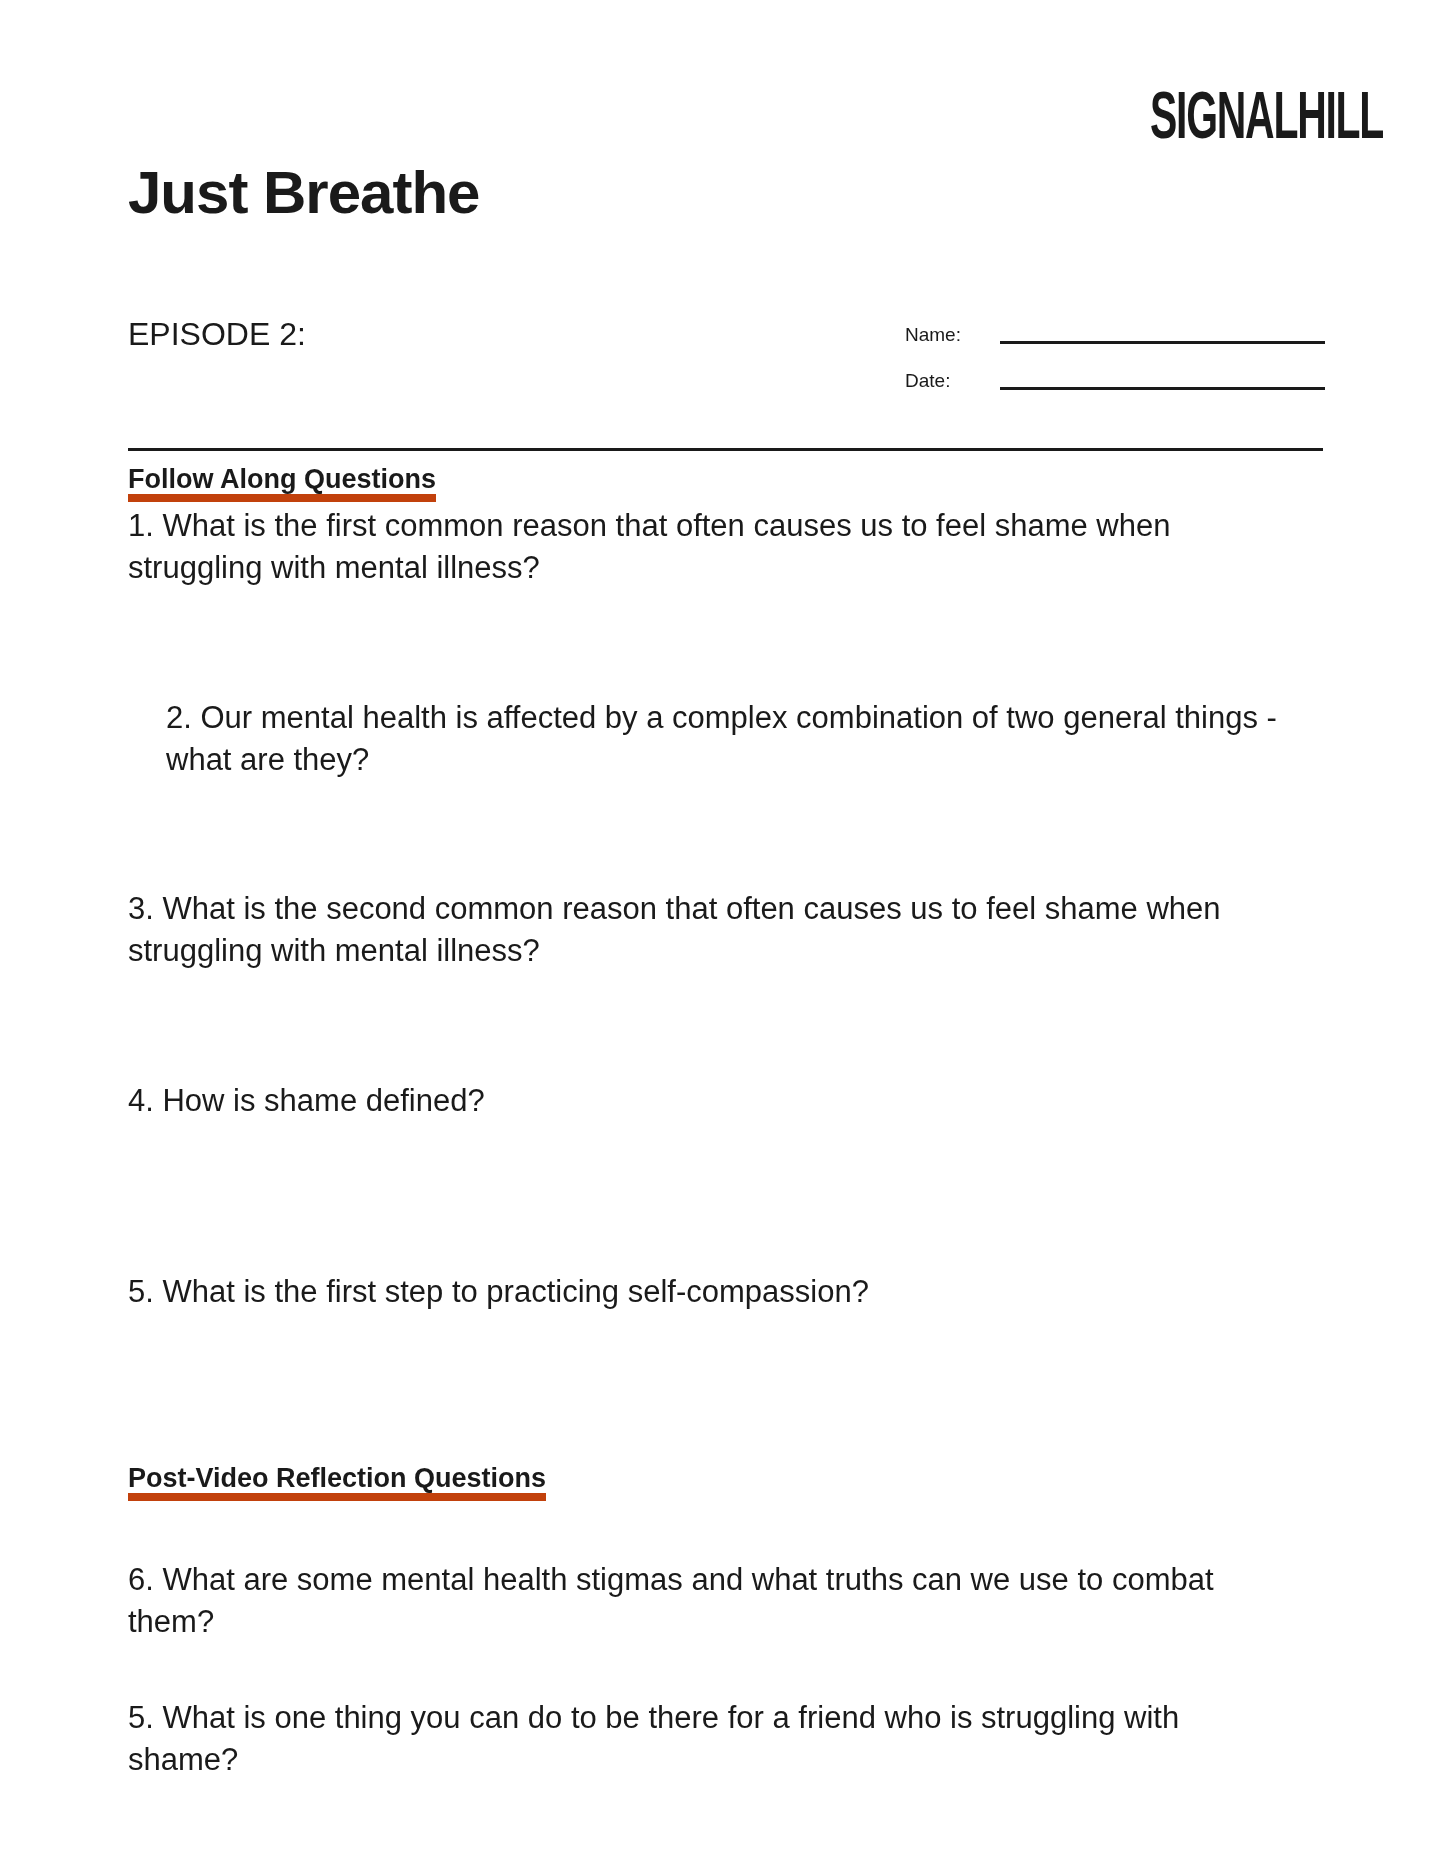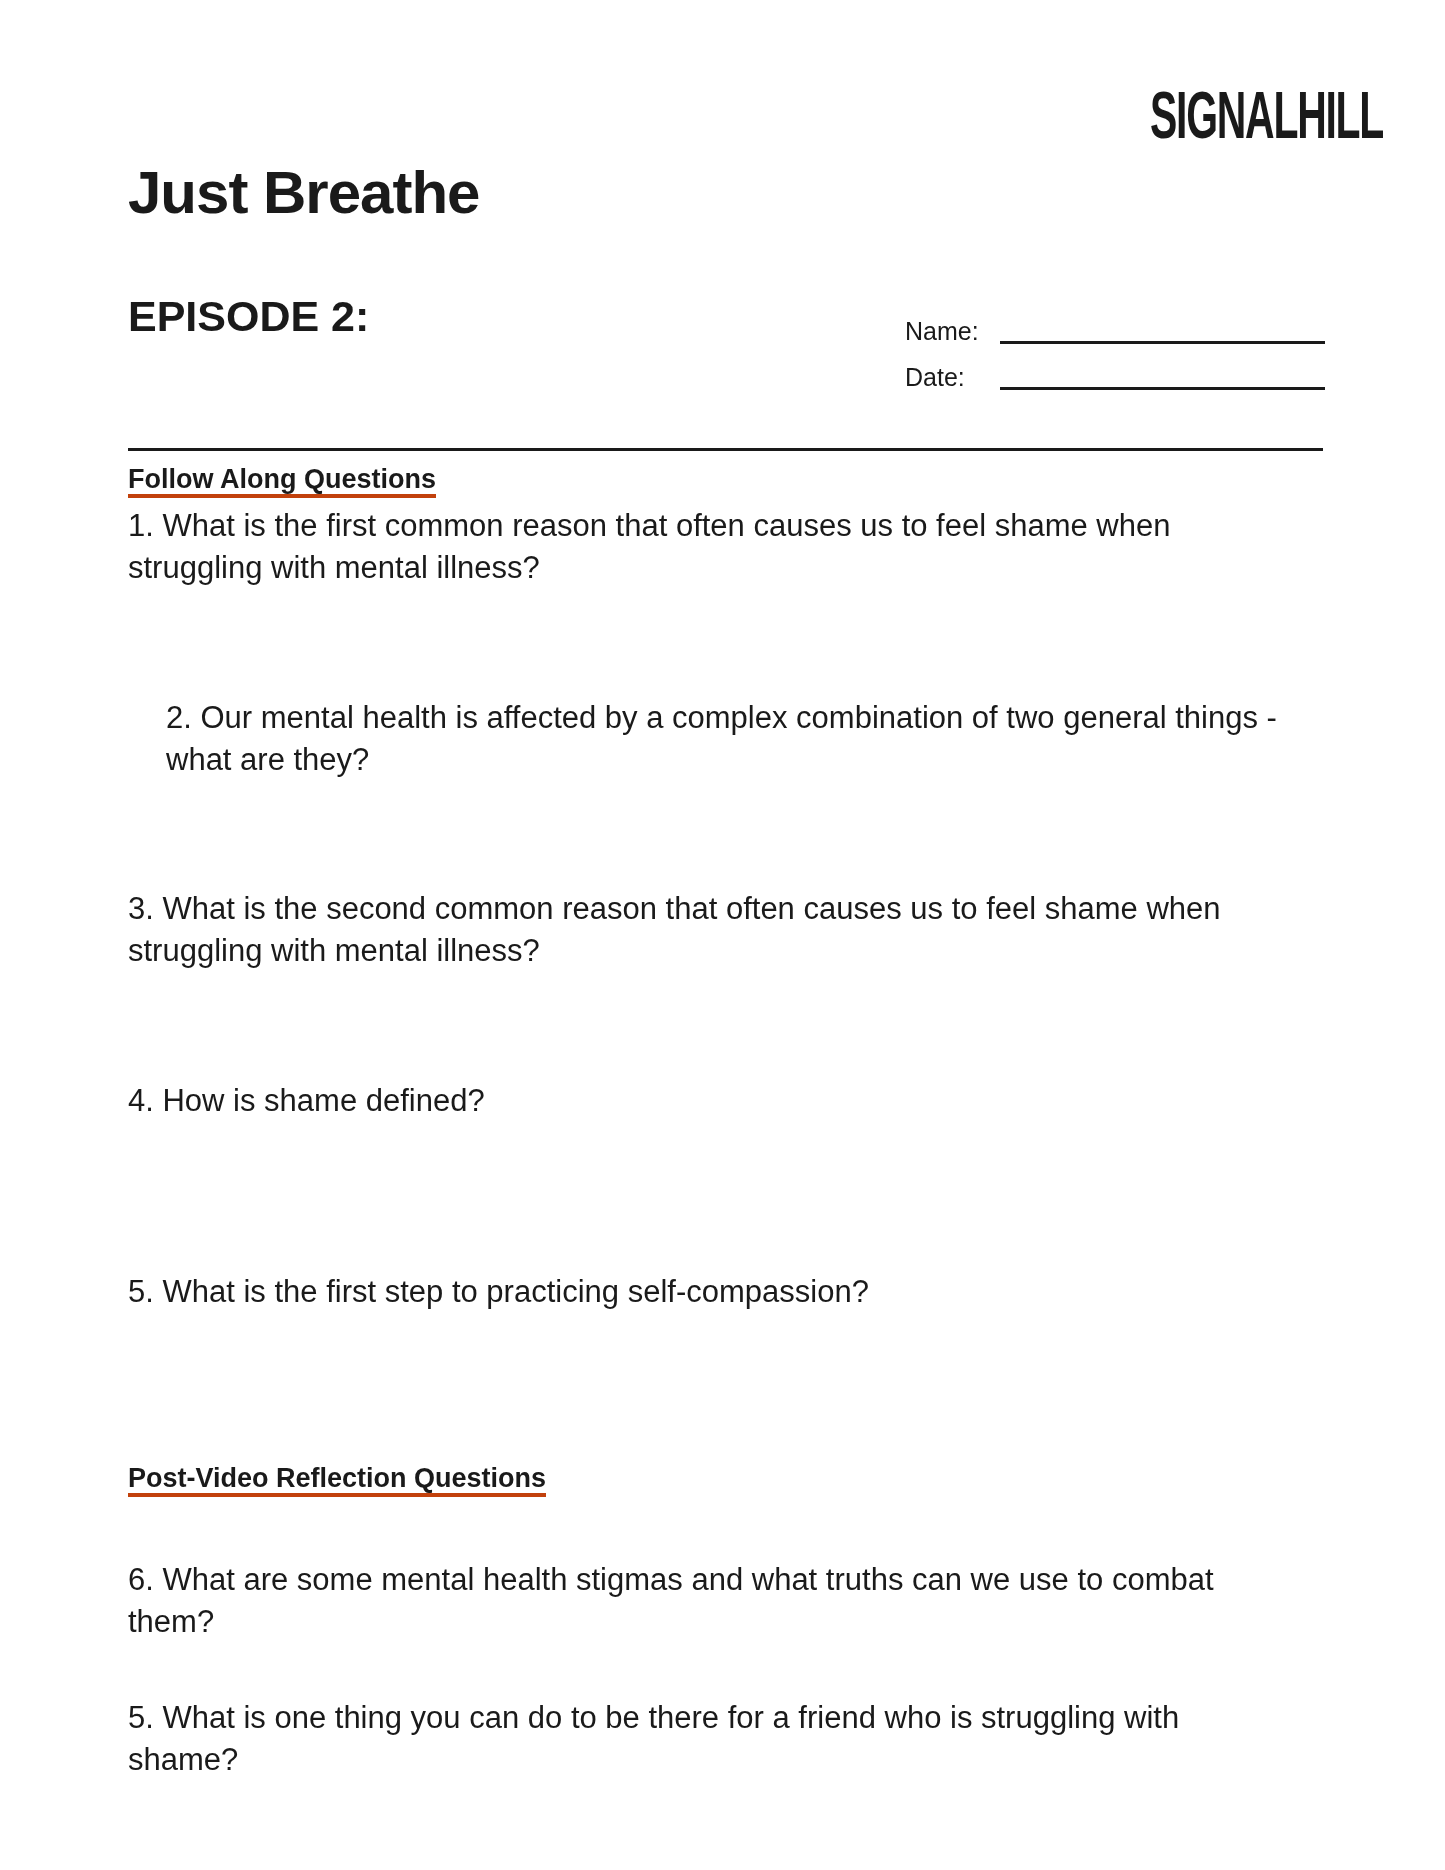--- a/index.html
+++ b/index.html
@@ -1,25 +1,25 @@
 <!DOCTYPE html>
 <html><head>
 <meta charset="utf-8">
 <style>
   html, body { margin: 0; padding: 0; background: #ffffff; }
   body { width: 1445px; height: 1870px; position: relative; overflow: hidden; color: #1a1a1a; font-family: "Liberation Sans", sans-serif; }
   .logo { position: absolute; left: 1150px; top: 82px; font-family: "Liberation Sans Narrow", "Liberation Sans", sans-serif; font-weight: 700; font-size: 66px; letter-spacing: -2px; transform: scaleX(0.62); transform-origin: left top; color: #1a1a1a; line-height: 1; }
   .title { position: absolute; left: 128px; top: 160px; font-size: 60px; font-weight: 700; letter-spacing: -1px; margin: 0; line-height: 1.1; }
-  .episode { position: absolute; left: 128px; top: 295px; font-size: 43px; font-weight: 700; line-height: 42px; }
+  .episode { position: absolute; left: 128px; top: 313px; font-size: 32px; font-weight: 400; line-height: 42px; }
   .fields { position: absolute; left: 905px; top: 298px; width: 420px; }
   .field-row { display: flex; align-items: flex-end; height: 46px; }
-  .field-label { font-size: 25px; width: 95px; line-height: 1; }
+  .field-label { font-size: 19px; width: 95px; line-height: 1; }
   .field-line { flex: 1; border-bottom: 3px solid #1a1a1a; height: 40px; }
   .rule { position: absolute; left: 128px; top: 448px; width: 1195px; height: 3px; background: #1a1a1a; }
-  .section-heading { position: absolute; left: 128px; font-size: 27px; font-weight: 700; border-bottom: 4px solid #c2410c; line-height: 30px; padding-bottom: 0; }
+  .section-heading { position: absolute; left: 128px; font-size: 27px; font-weight: 700; border-bottom: 8px solid #c2410c; line-height: 30px; padding-bottom: 0; }
   .question { position: absolute; left: 128px; width: 1170px; font-size: 31px; line-height: 42px; }
 </style>
 </head>
 <body>
 
 <div class="logo">SIGNALHILL</div>
 
 <h1 class="title">Just Breathe</h1>
 
 <div class="episode">

